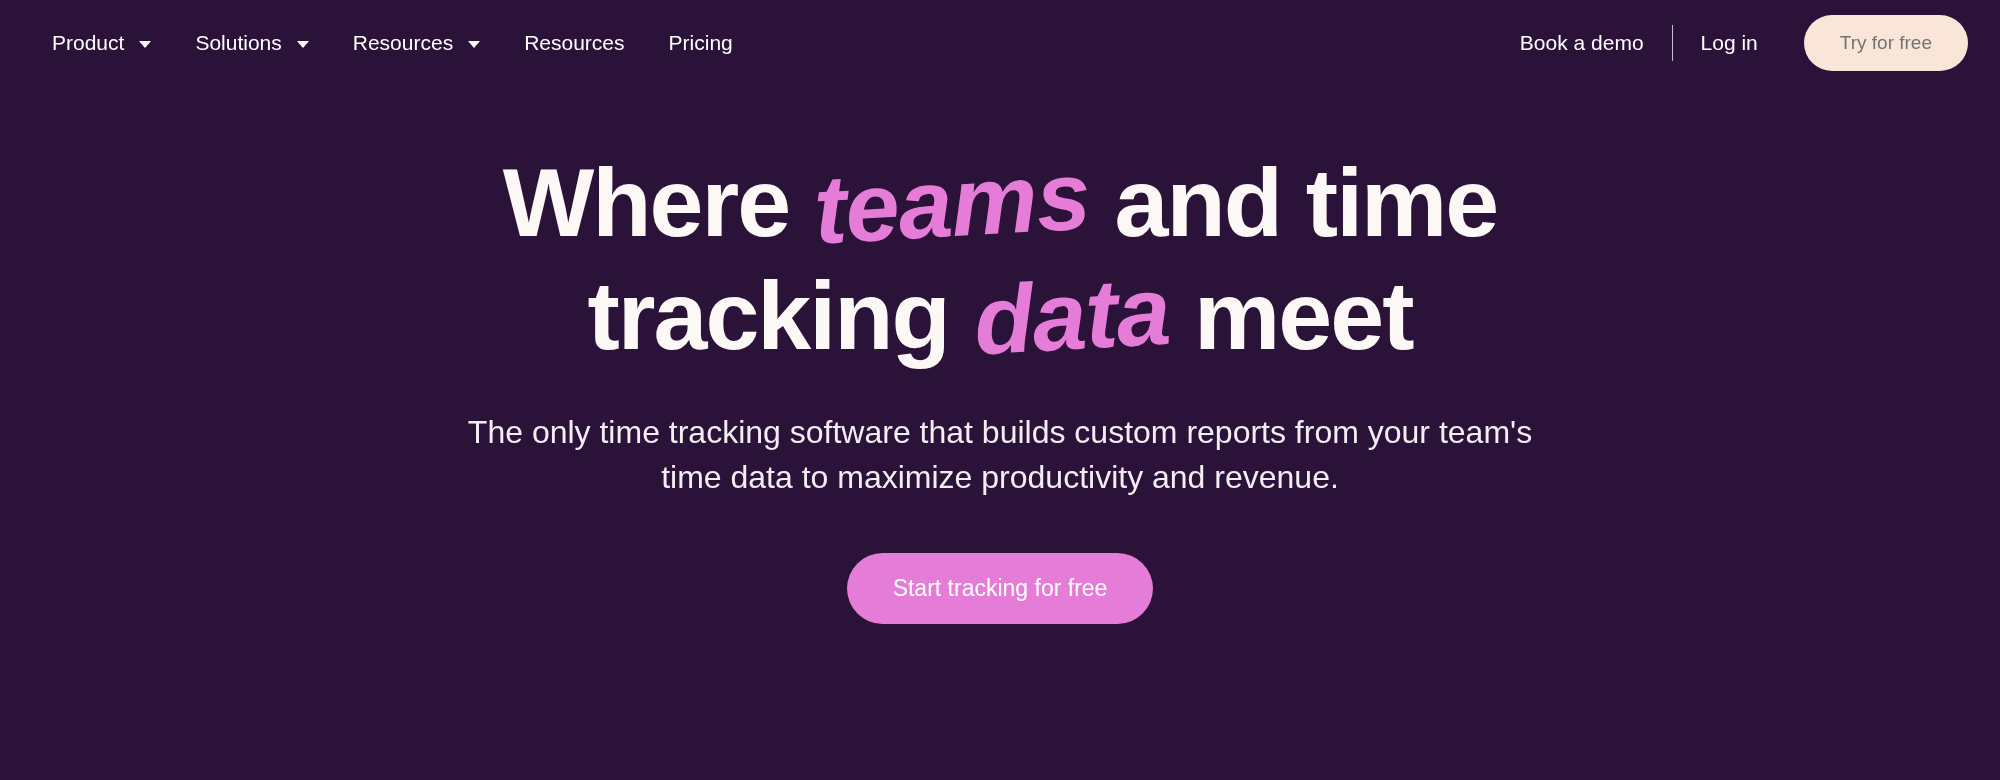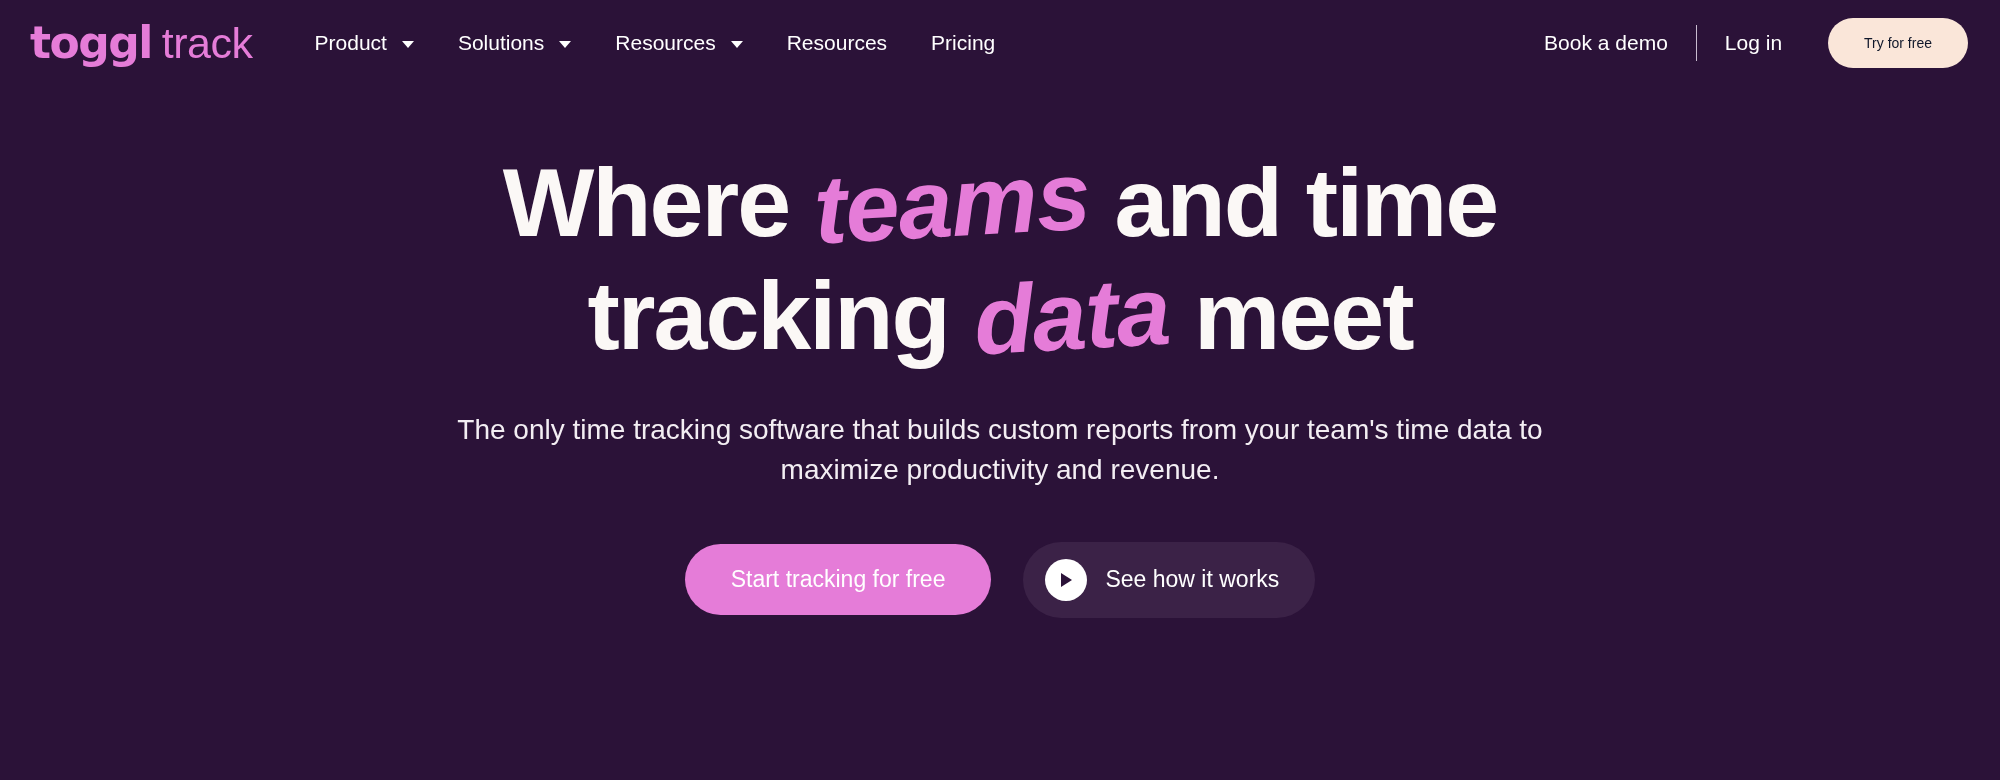--- a/index.html
+++ b/index.html
@@ -109,26 +109,26 @@
   .nav-divider {
     width: 1px;
     height: 36px;
     background: #c9bcd0;
     margin: 0 6px;
   }
 
   .btn-try {
     margin-left: 24px;
     background: #fae6d9;
-    color: #0f172a;
+    color: #737373;
     border: none;
     border-radius: 999px;
     padding: 17px 36px;
     font-family: "Liberation Sans", sans-serif;
-    font-size: 14px;
+    font-size: 19px;
     font-weight: 400;
     white-space: nowrap;
     cursor: pointer;
   }
 
   
   .hero {
     position: absolute;
     top: 85px; left: 0;
     width: 2000px;
@@ -156,21 +156,21 @@
     font-weight: 700;
     display: inline-block;
     transform: rotate(-3.2deg);
     letter-spacing: -1px;
   }
 
   .subhead {
     margin-top: 38px;
     text-align: center;
     color: #f3eef3;
-    font-size: 28px;
+    font-size: 32px;
     font-weight: 400;
     line-height: 1.42;
     max-width: 1130px;
   }
 
   .cta-row {
     margin-top: 52px;
     display: flex;
     align-items: center;
     gap: 32px;
@@ -216,24 +216,20 @@
   }
   .play-badge svg { display: block; }
 </style>
 </head>
 <body>
 
 <div class="page">
 
   <nav class="navbar">
 
-    <a class="brand" href="#">
-      <span class="brand-toggl">toggl</span>
-      <span class="brand-track">track</span>
-    </a>
 
     <div class="nav-links">
 
       <a class="nav-link" href="#">
         <span>Product</span>
         <span class="caret"></span>
       </a>
 
       <a class="nav-link" href="#">
         <span>Solutions</span>
@@ -278,26 +274,18 @@
 
     <p class="subhead">
       <span>The only time tracking software that builds custom reports from your team's</span>
       <span>time data to maximize productivity and revenue.</span>
     </p>
 
     <div class="cta-row">
 
       <button class="btn-primary">Start tracking for free</button>
 
-      <button class="btn-secondary">
-        <span class="play-badge">
-          <svg width="16" height="18" viewBox="0 0 16 18" aria-hidden="true">
-            <polygon points="3,2 14,9 3,16" fill="#2b1238"></polygon>
-          </svg>
-        </span>
-        <span>See how it works</span>
-      </button>
 
     </div>
 
   </section>
 
 </div>
 
 </body></html>

